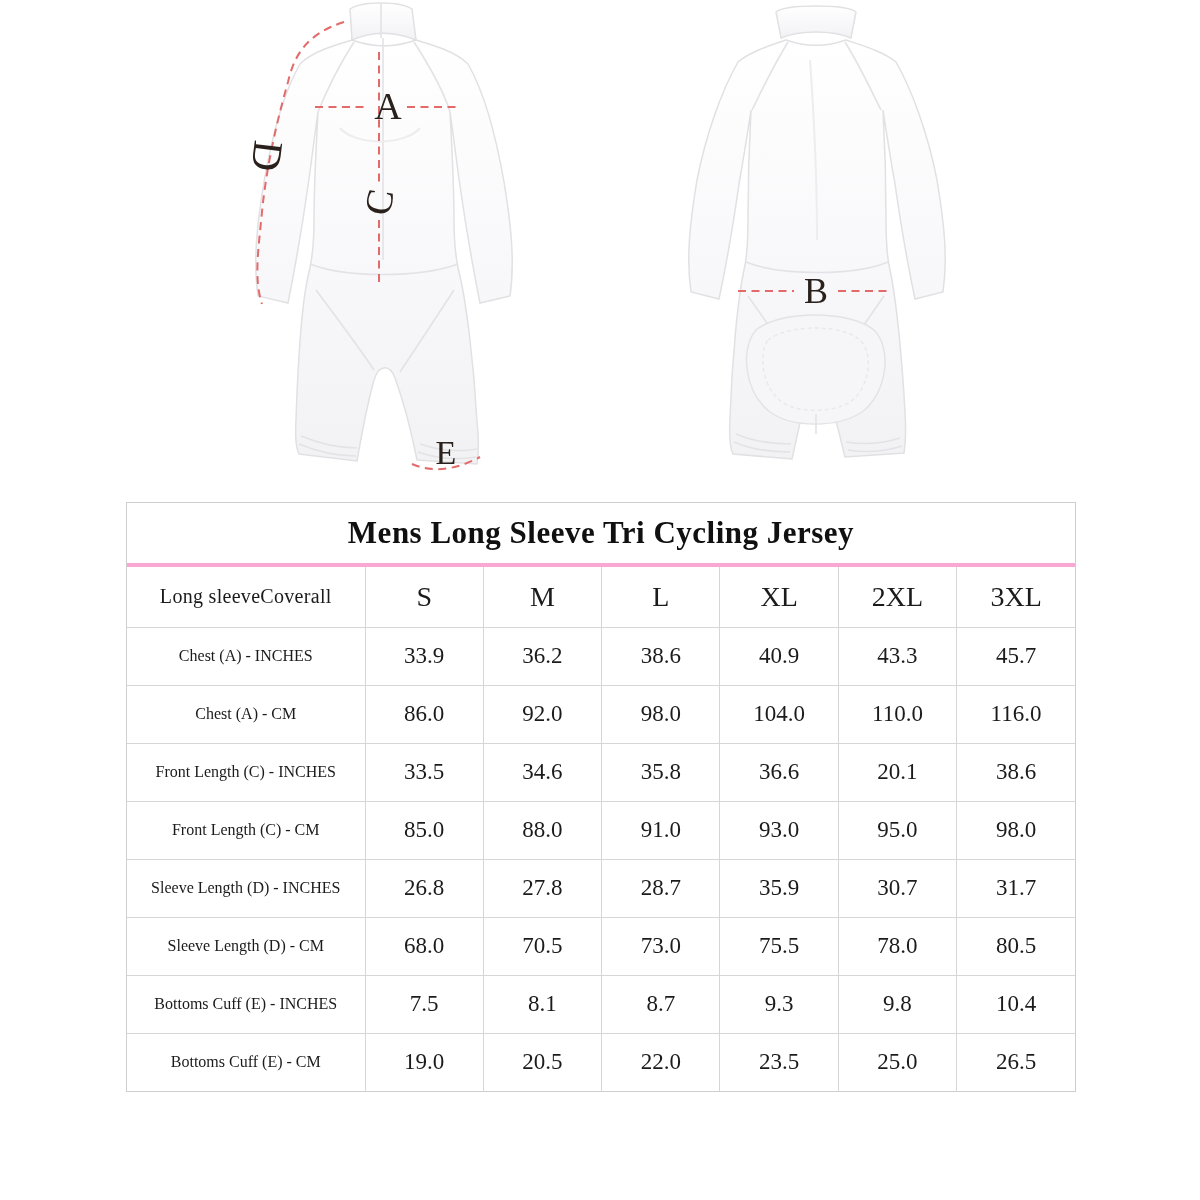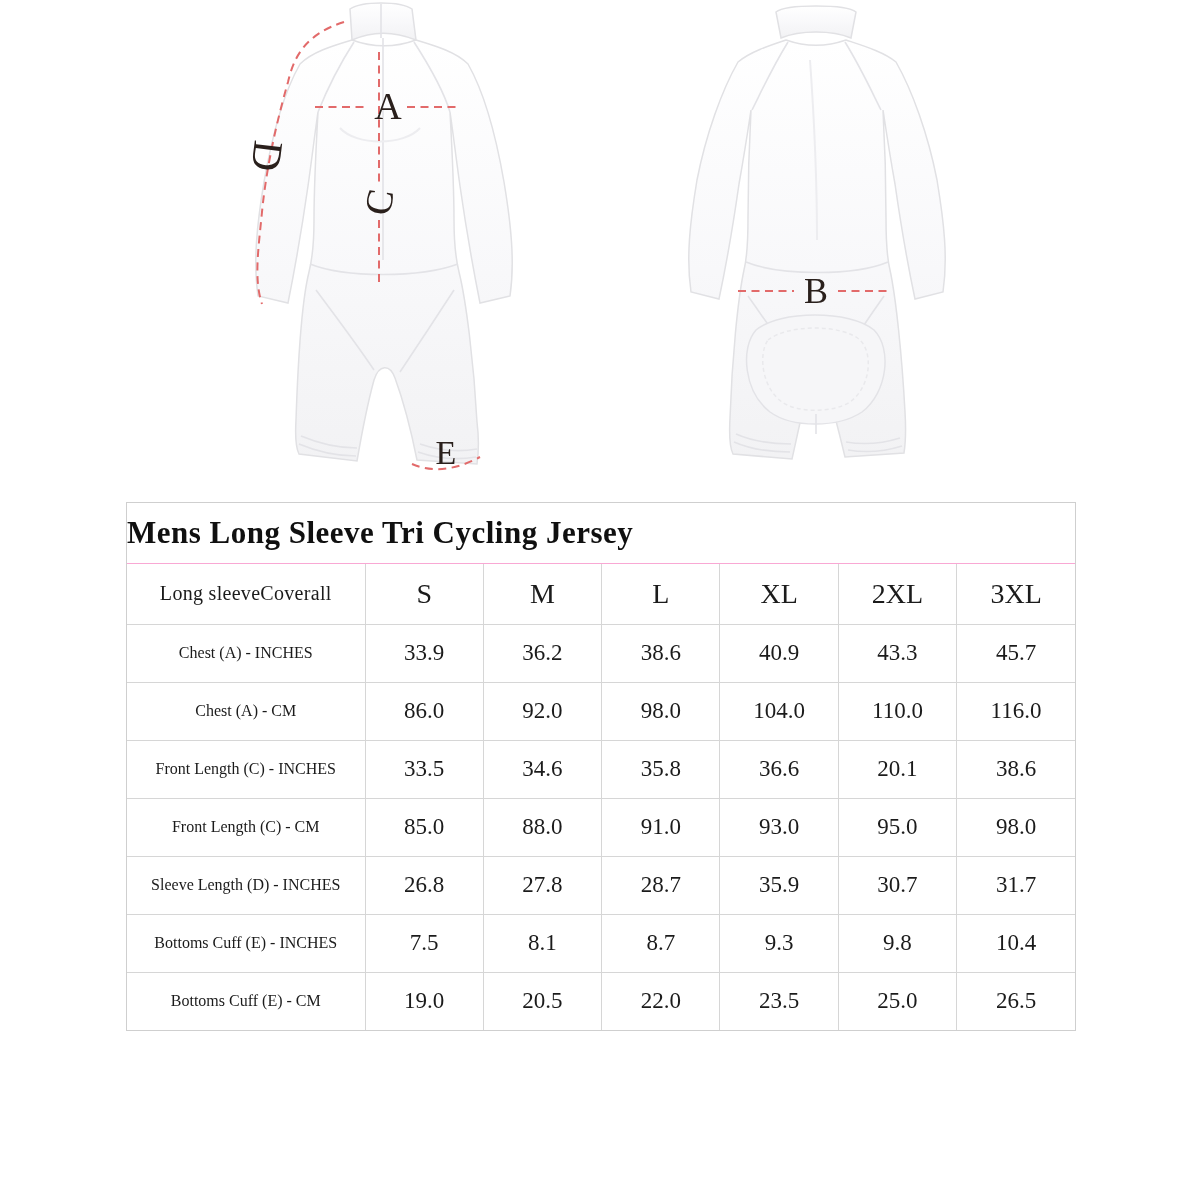--- a/index.html
+++ b/index.html
@@ -18,23 +18,23 @@
   .pad{fill:#f6f6f8;stroke:#e3e3e7;stroke-width:1.5;}
   .padstitch{fill:none;stroke:#e9e9ec;stroke-width:1.5;stroke-dasharray:4 3;}
   .dash{fill:none;stroke-width:2;stroke-dasharray:8 5.5;}
   .letter{font-family:"Liberation Serif", serif;text-anchor:middle;}
 
   .size-table{
     position:absolute;left:126px;top:502px;width:948px;
     border:1px solid #cfcfcf;background:#ffffff;
   }
   .table-title{
-    height:60px;line-height:60px;text-align:left;
+    height:60px;line-height:60px;text-align:center;
     font-weight:bold;font-size:31px;letter-spacing:.5px;color:#101010;
-    border-bottom:1px solid #f9a8d4;
+    border-bottom:4px solid #f9a8d4;
   }
   table.size{width:100%;border-collapse:collapse;table-layout:fixed;border:hidden;}
   table.size th,table.size td{
     border:1px solid #d6d6d6;text-align:center;vertical-align:middle;
     font-weight:normal;padding:0;color:#1b1b1b;
   }
   table.size thead tr{height:60px;}
   table.size tbody tr{height:58px;}
   .corner{font-weight:bold;font-size:20px;color:#101010;letter-spacing:.3px;}
   .size-head{font-size:28px;}
@@ -201,20 +201,29 @@
         <tr>
           <td class="rlabel">Sleeve Length (D) - INCHES</td>
           <td class="val">26.8</td>
           <td class="val">27.8</td>
           <td class="val">28.7</td>
           <td class="val">35.9</td>
           <td class="val">30.7</td>
           <td class="val">31.7</td>
         </tr>
         <tr>
+          <td class="rlabel">Sleeve Length (D) - CM</td>
+          <td class="val">68.0</td>
+          <td class="val">70.5</td>
+          <td class="val">73.0</td>
+          <td class="val">75.5</td>
+          <td class="val">78.0</td>
+          <td class="val">80.5</td>
+        </tr>
+        <tr>
           <td class="rlabel">Bottoms Cuff (E) - INCHES</td>
           <td class="val">7.5</td>
           <td class="val">8.1</td>
           <td class="val">8.7</td>
           <td class="val">9.3</td>
           <td class="val">9.8</td>
           <td class="val">10.4</td>
         </tr>
         <tr>
           <td class="rlabel">Bottoms Cuff (E) - CM</td>

